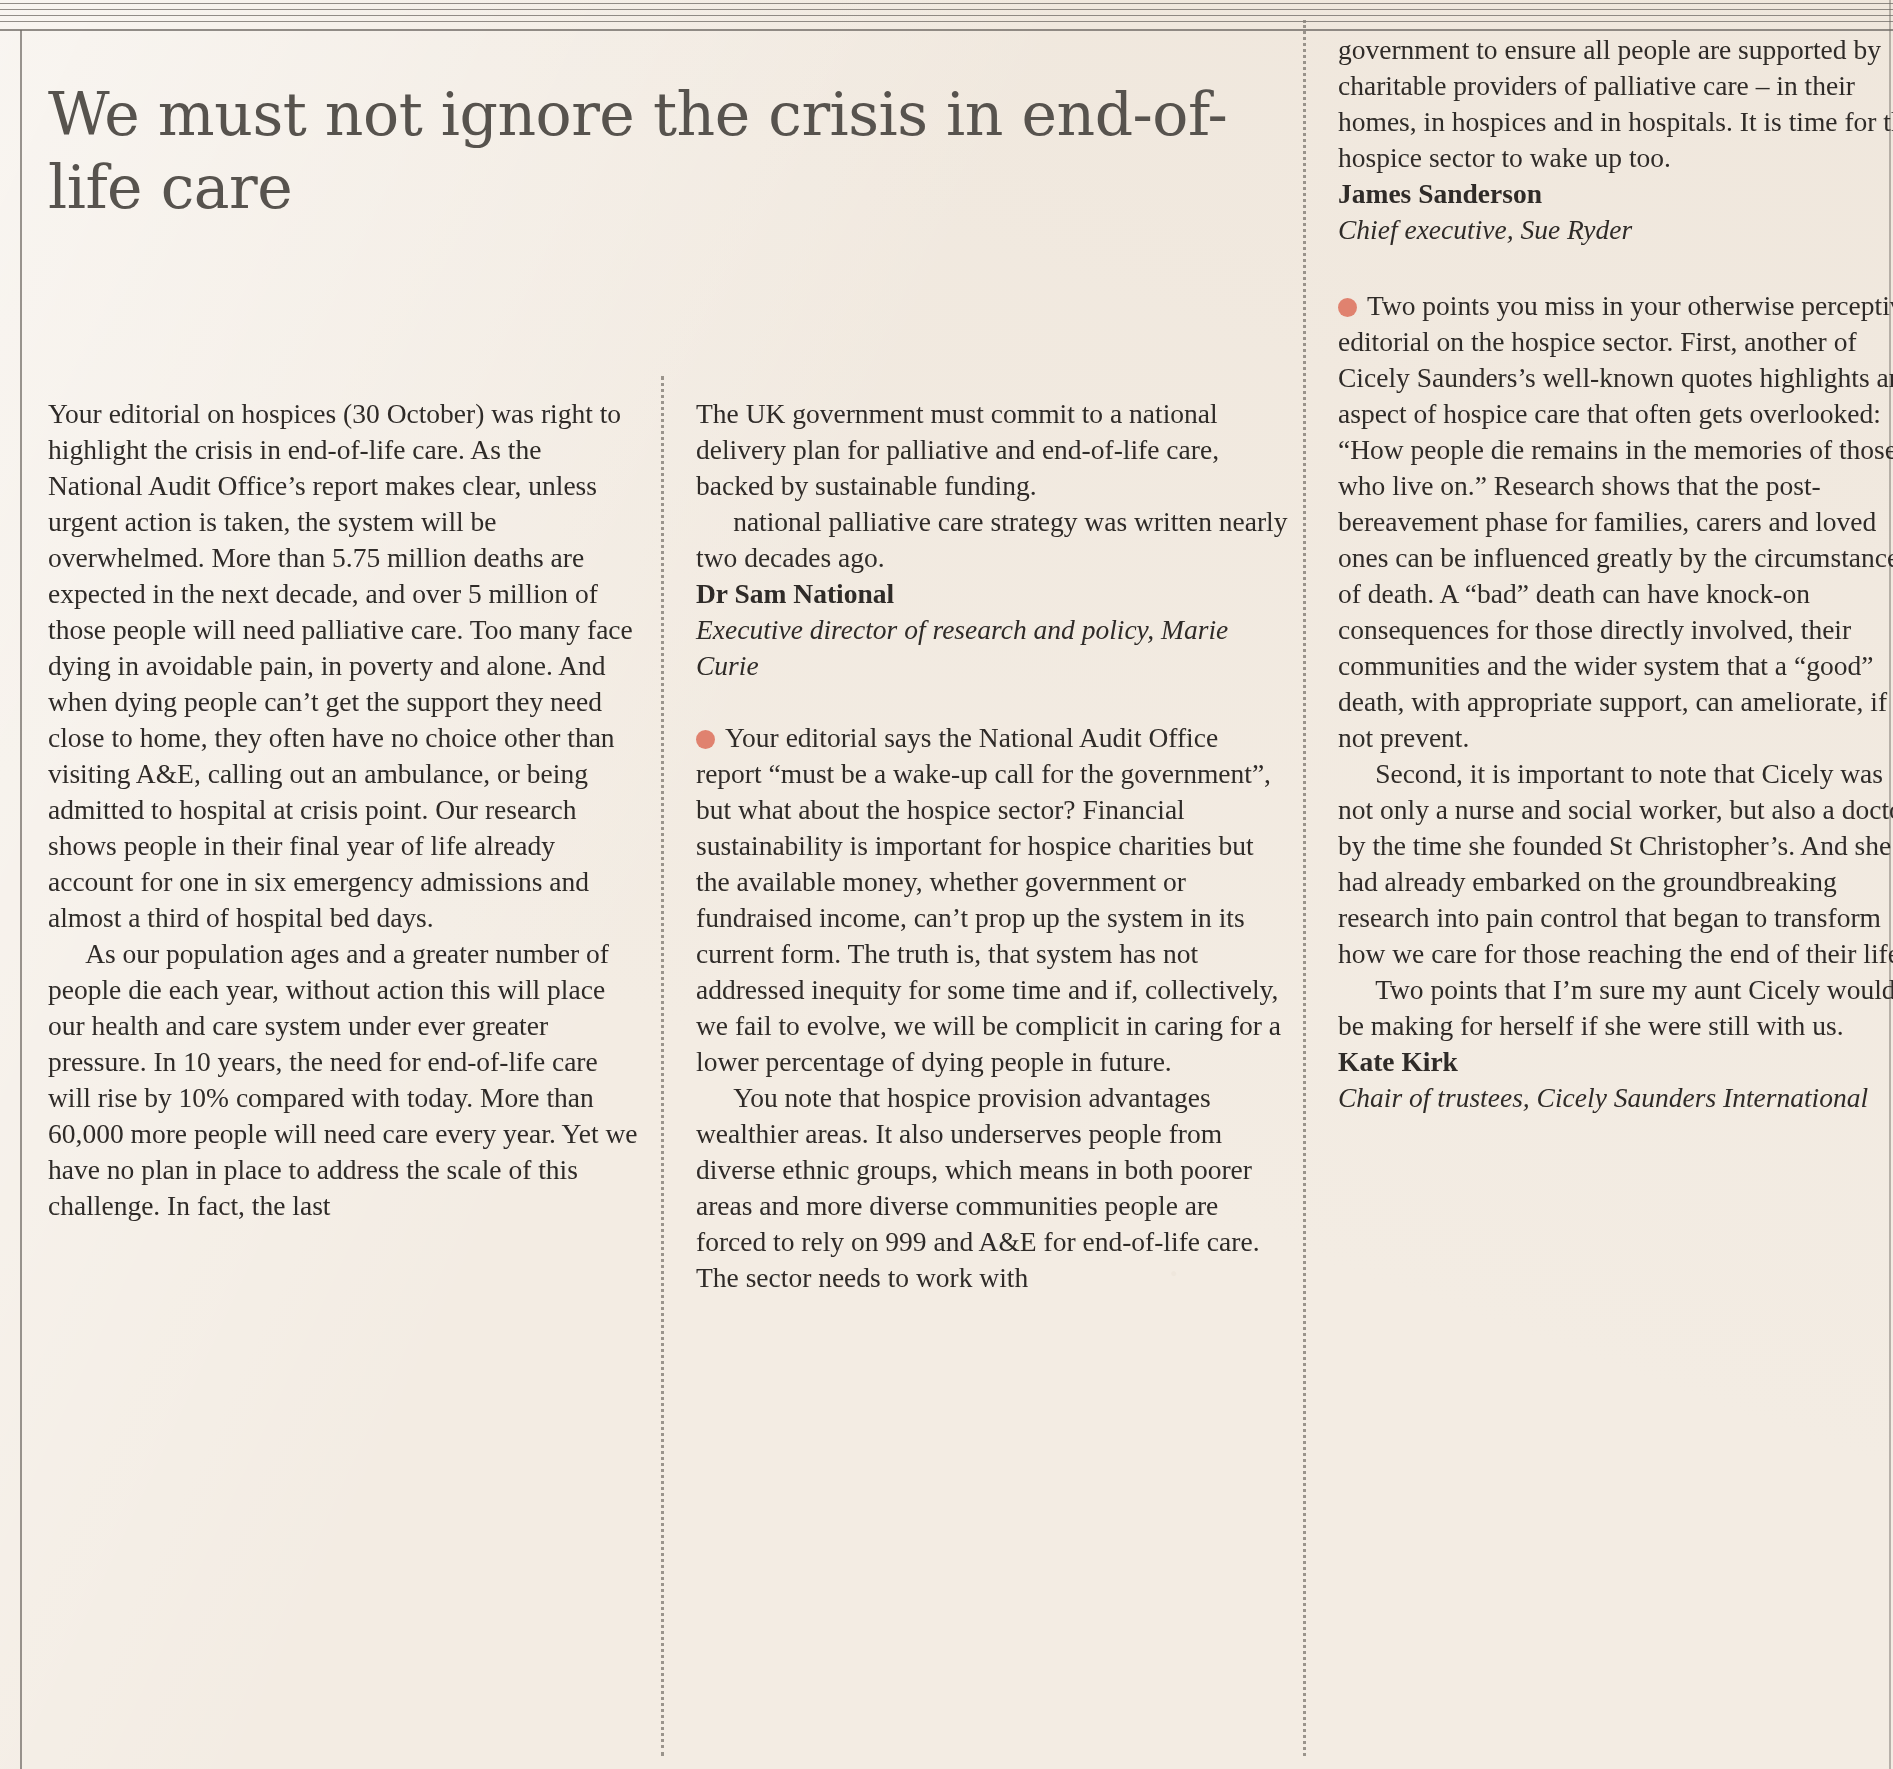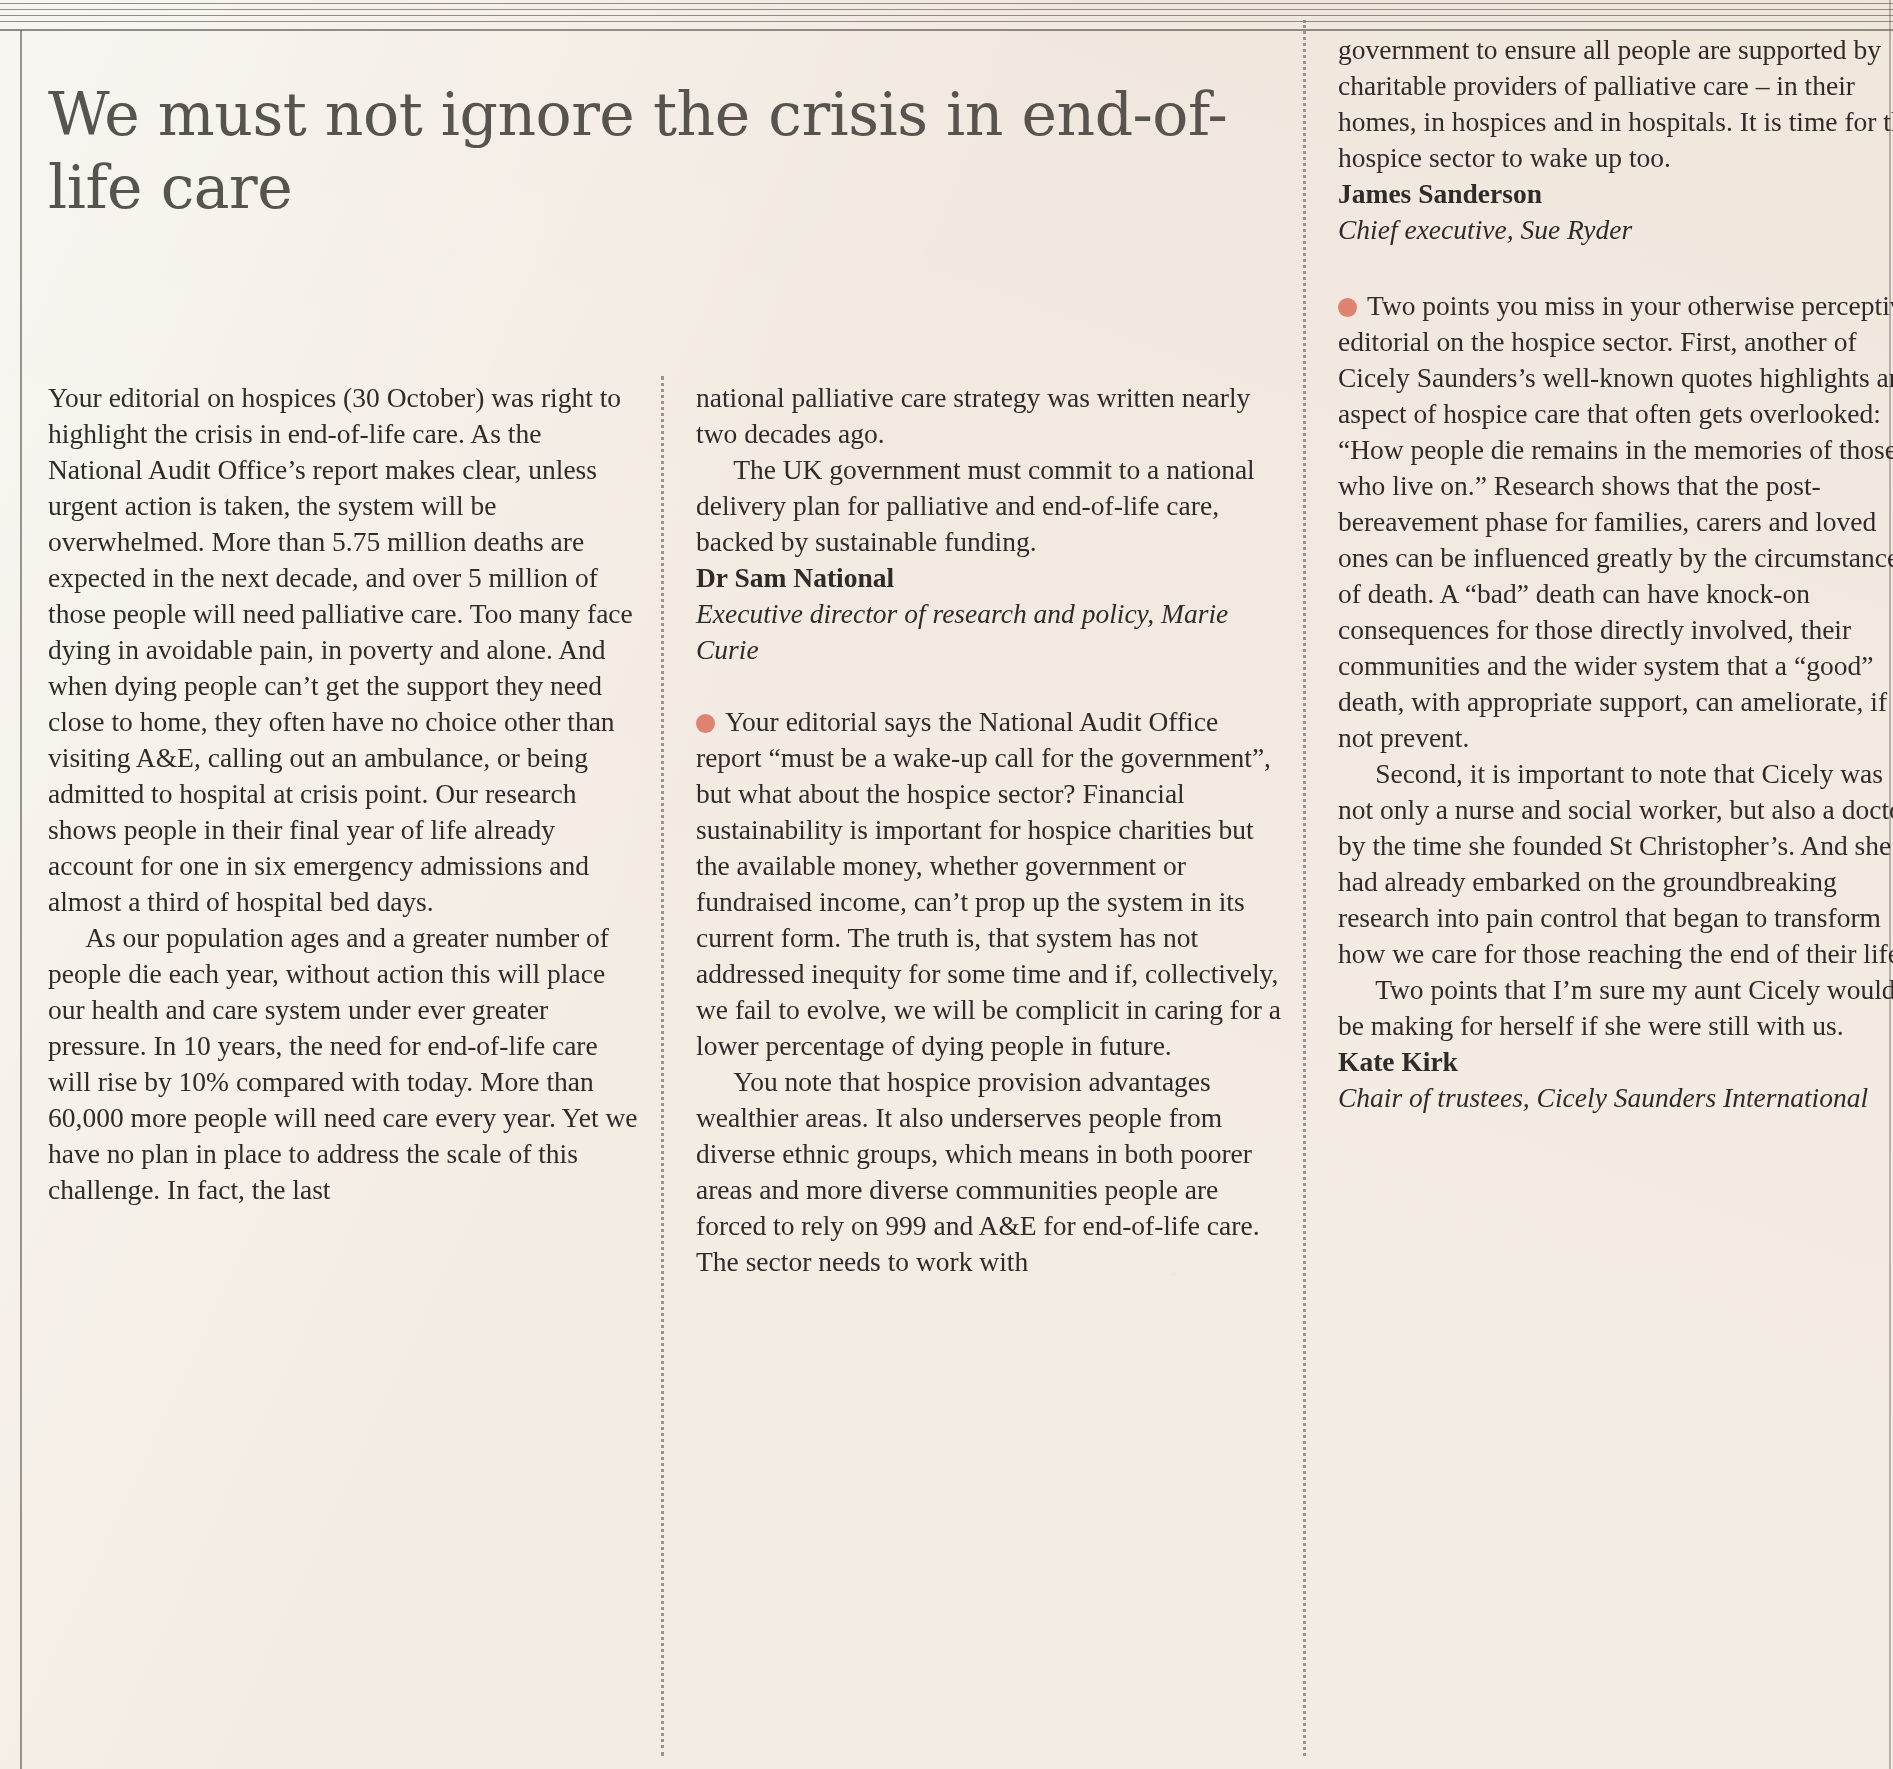--- a/index.html
+++ b/index.html
@@ -79,21 +79,21 @@
 
   .columns {
     position: absolute;
     left: 48px;
     top: 380px;
     width: 1800px;
   }
 
   .col {
     position: absolute;
-    top: 0;
+    top: 16px;
     font-size: 27.5px;
     line-height: 1.31;
     text-align: left;
   }
   .col.c1 { left: 0px;    width: 592px; }
   .col.c2 { left: 648px;  width: 592px; }
   .col.c3 { left: 1290px; width: 580px; top: -348px; }
 
   .divider {
     position: absolute;
@@ -165,22 +165,22 @@
   <div class="divider d2"></div>
 
   <div class="columns">
 
     <div class="col c1">
       <p>Your editorial on hospices (30 October) was right to highlight the crisis in end-of-life care. As the National Audit Office’s report makes clear, unless urgent action is taken, the system will be overwhelmed. More than 5.75 million deaths are expected in the next decade, and over 5 million of those people will need palliative care. Too many face dying in avoidable pain, in poverty and alone. And when dying people can’t get the support they need close to home, they often have no choice other than visiting A&amp;E, calling out an ambulance, or being admitted to hospital at crisis point. Our research shows people in their final year of life already account for one in six emergency admissions and almost a third of hospital bed days.</p>
       <p>As our population ages and a greater number of people die each year, without action this will place our health and care system under ever greater pressure. In 10 years, the need for end-of-life care will rise by 10% compared with today. More than 60,000 more people will need care every year. Yet we have no plan in place to address the scale of this challenge. In fact, the last</p>
     </div>
 
     <div class="col c2">
+      <p>The UK government must commit to a national delivery plan for palliative and end-of-life care, backed by sustainable funding.</p>
       <p>national palliative care strategy was written nearly two decades ago.</p>
-      <p>The UK government must commit to a national delivery plan for palliative and end-of-life care, backed by sustainable funding.</p>
       <p class="sig-name">Dr Sam National</p>
       <p class="sig-role">Executive director of research and policy, Marie Curie</p>
 
       <div style="height:36px"></div>
 
       <p><span class="bullet"></span><span>Your editorial says the National Audit Office report “must be a wake-up call for the government”, but what about the hospice sector? Financial sustainability is important for hospice charities but the available money, whether government or fundraised income, can’t prop up the system in its current form. The truth is, that system has not addressed inequity for some time and if, collectively, we fail to evolve, we will be complicit in caring for a lower percentage of dying people in future.</span></p>
       <p>You note that hospice provision advantages wealthier areas. It also underserves people from diverse ethnic groups, which means in both poorer areas and more diverse communities people are forced to rely on 999 and A&amp;E for end-of-life care. The sector needs to work with</p>
     </div>
 
     <div class="col c3">

